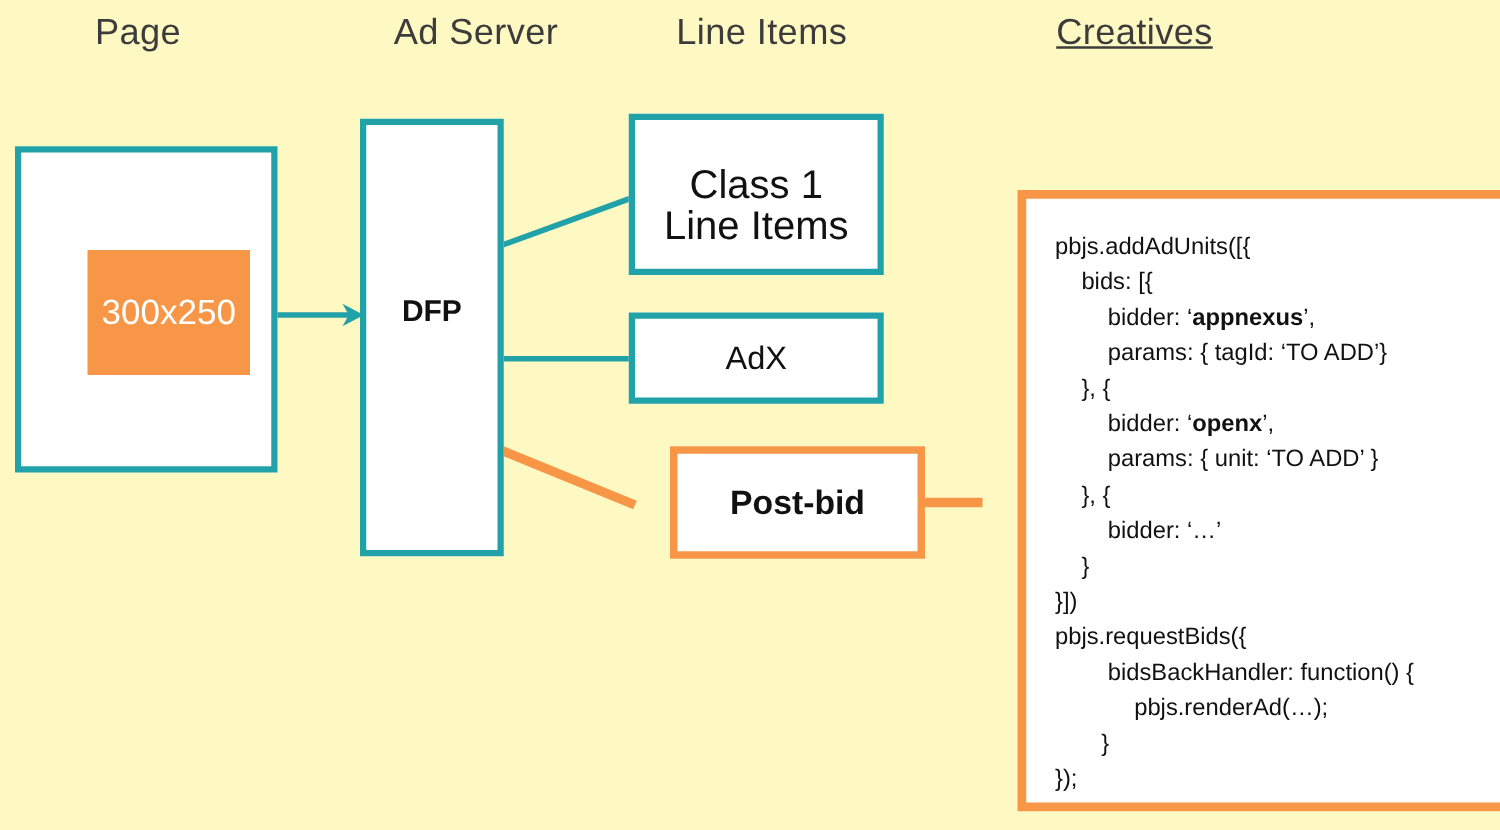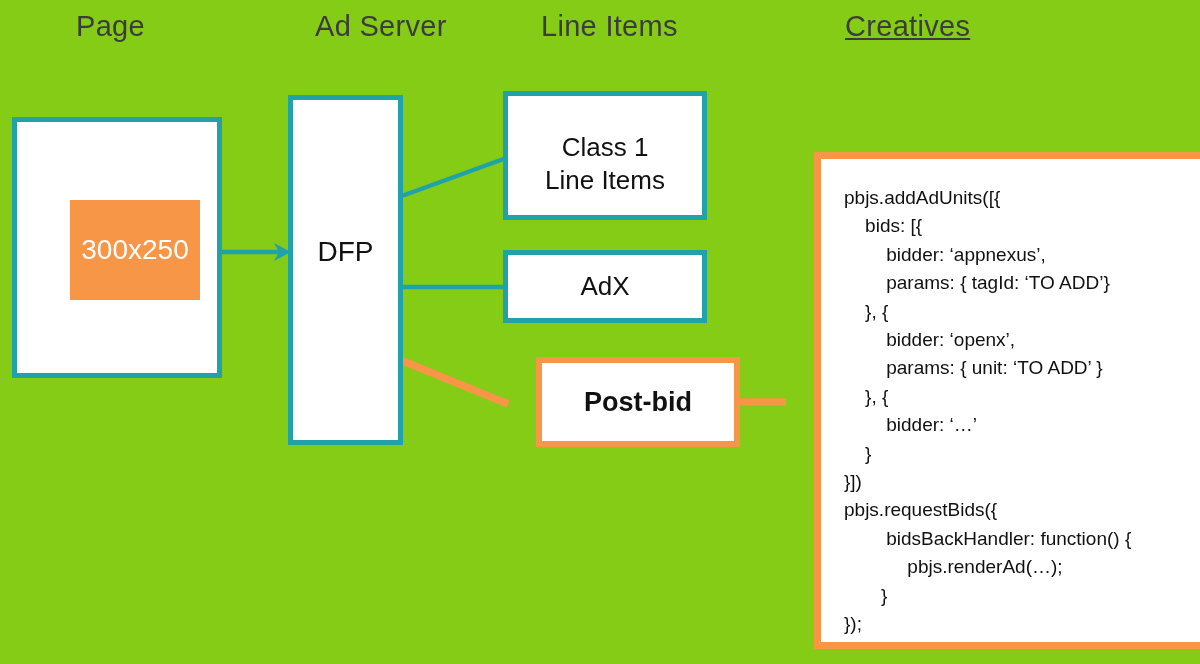--- a/index.html
+++ b/index.html
@@ -5,21 +5,21 @@
   :root{
     --teal:#21A2A8;
     --orange:#F79646;
     --heading:#3C3C3C;
     --ink:#111111;
   }
   html,body{margin:0;padding:0;background:#fff;}
   #stage{
     position:relative;
     width:1200px;height:664px;
-    background:#84cc16;
+    background:#fef9c3;
     overflow:hidden;
     font-family:"Liberation Sans","DejaVu Sans",sans-serif;
     color:var(--ink);
   }
   
   .hdr{
     position:absolute;top:8px;
     font-size:29px;line-height:36px;
     letter-spacing:0.3px;
     color:var(--heading);
@@ -43,38 +43,38 @@
   #ad-slot{
     left:70px;top:200px;width:130px;height:100px;
     background:var(--orange);border:none;
     color:#fff;font-size:28px;
     display:flex;align-items:center;justify-content:center;
     z-index:2;
   }
   #dfp-box{left:288px;top:95px;width:115px;height:350px;}
   #dfp-label{
     position:absolute;left:0;top:136px;width:100%;
-    text-align:center;font-size:28px;color:var(--ink);
+    text-align:center;font-size:24px;color:var(--ink);font-weight:bold;
   }
   #class1-box{left:503px;top:91px;width:204px;height:129px;
     flex-direction:column;padding-top:16px;
-    font-size:26px;line-height:33px;}
+    font-size:32px;line-height:33px;}
   #adx-box{left:503px;top:250px;width:204px;height:73px;font-size:26px;}
   #postbid-box{left:501px;top:357px;width:204px;height:90px;
     font-size:27px;font-weight:bold;}
 
   
   #code-box{left:779px;top:152px;width:410px;height:497px;border-width:7px;}
   #code-block{
     position:absolute;left:23px;top:25px;
     font-size:19px;line-height:28.4px;
     white-space:pre;
     color:var(--ink);
   }
-  #code-block .b{font-weight:normal;}
+  #code-block .b{font-weight:bold;}
 </style>
 </head>
 <body>
 
 <div id="stage">
 
   <div class="hdr" id="hdr-page">Page</div>
   <div class="hdr" id="hdr-adserver">Ad Server</div>
   <div class="hdr" id="hdr-lineitems">Line Items</div>
   <div class="hdr" id="hdr-creatives">Creatives</div>

